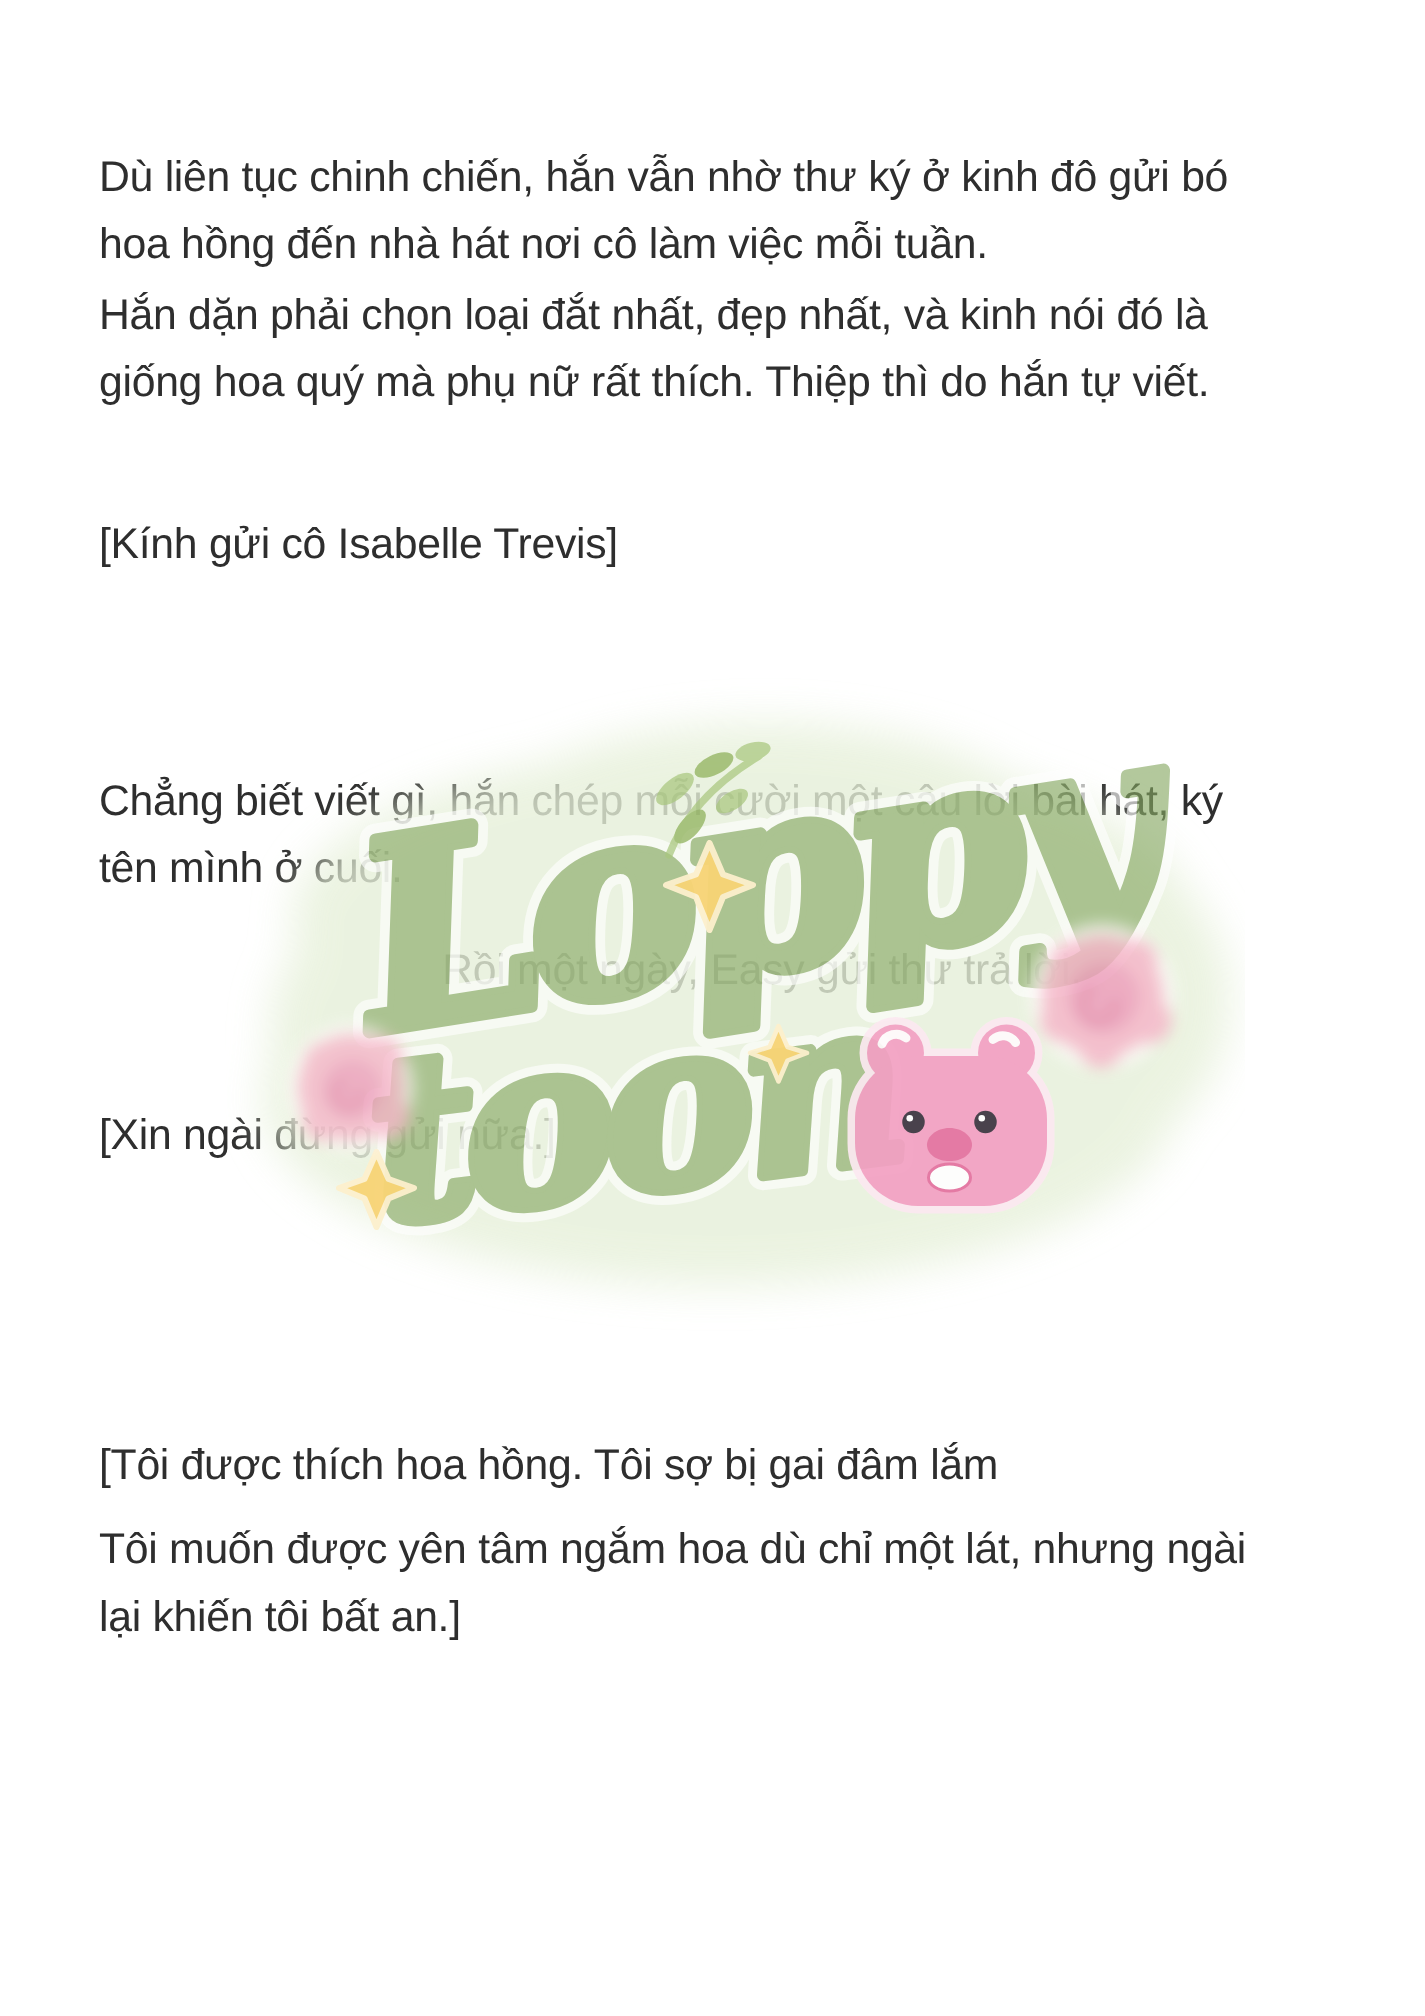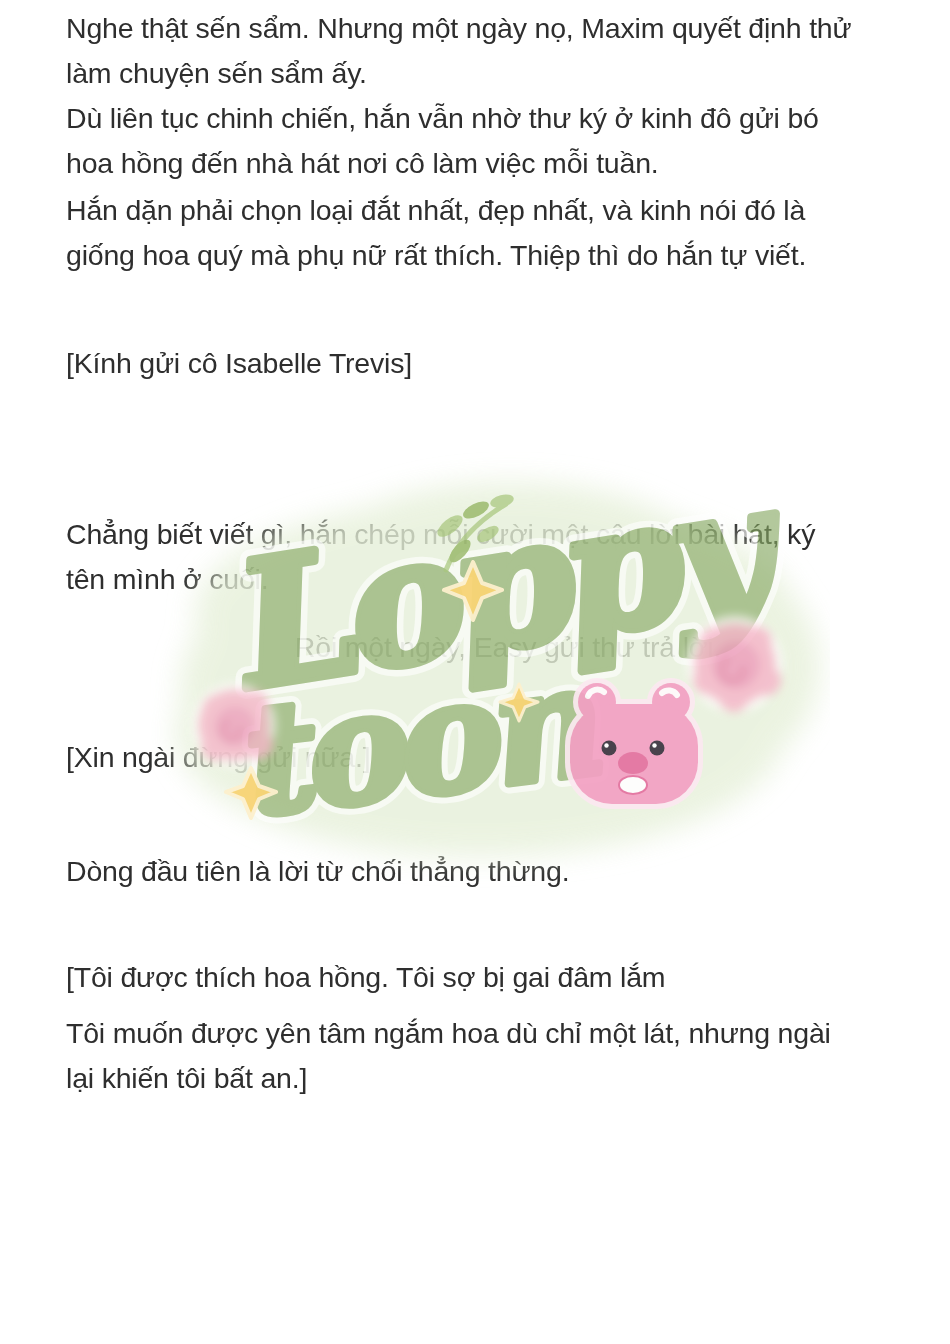--- a/index.html
+++ b/index.html
@@ -37,32 +37,29 @@
     font-family:"DejaVu Serif","Liberation Serif",serif;
     font-style:italic;
     font-weight:bold;
   }
 </style>
 </head>
 <body>
 
 <div id="page">
 
-  <div class="para p1">Nghe thật sến sẩm. Nhưng một ngày nọ, Maxim quyết định thử
-làm chuyện sến sẩm ấy.</div>
   <div class="para p2">Dù liên tục chinh chiến, hắn vẫn nhờ thư ký ở kinh đô gửi bó
 hoa hồng đến nhà hát nơi cô làm việc mỗi tuần.</div>
   <div class="para p3">Hắn dặn phải chọn loại đắt nhất, đẹp nhất, và kinh nói đó là
 giống hoa quý mà phụ nữ rất thích. Thiệp thì do hắn tự viết.</div>
   <div class="para p4">[Kính gửi cô Isabelle Trevis]</div>
   <div class="para p6">Chẳng biết viết gì, hắn chép mỗi cười một câu lời bài hát, ký
 tên mình ở cuối.</div>
   <div class="para p7">Rồi một ngày, Easy gửi thư trả lời.</div>
   <div class="para p8">[Xin ngài đừng gửi nữa.]</div>
-  <div class="para p9">Dòng đầu tiên là lời từ chối thẳng thừng.</div>
   <div class="para p10">[Tôi được thích hoa hồng. Tôi sợ bị gai đâm lắm</div>
   <div class="para p11">Tôi muốn được yên tâm ngắm hoa dù chỉ một lát, nhưng ngài
 lại khiến tôi bất an.]</div>
 
   <svg id="watermark" viewBox="0 0 680 436" xmlns="http://www.w3.org/2000/svg">
     <defs>
       <filter id="soft" x="-40%" y="-40%" width="180%" height="180%">
         <feGaussianBlur stdDeviation="14"></feGaussianBlur>
       </filter>
       <filter id="soft2" x="-60%" y="-60%" width="220%" height="220%">

